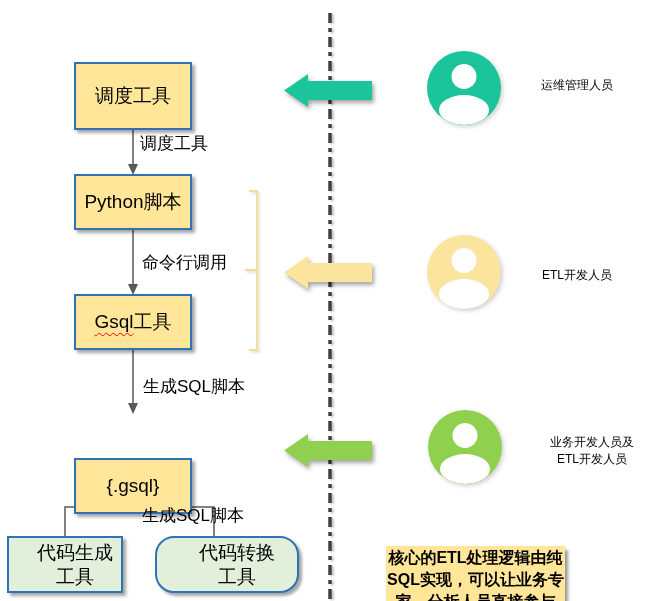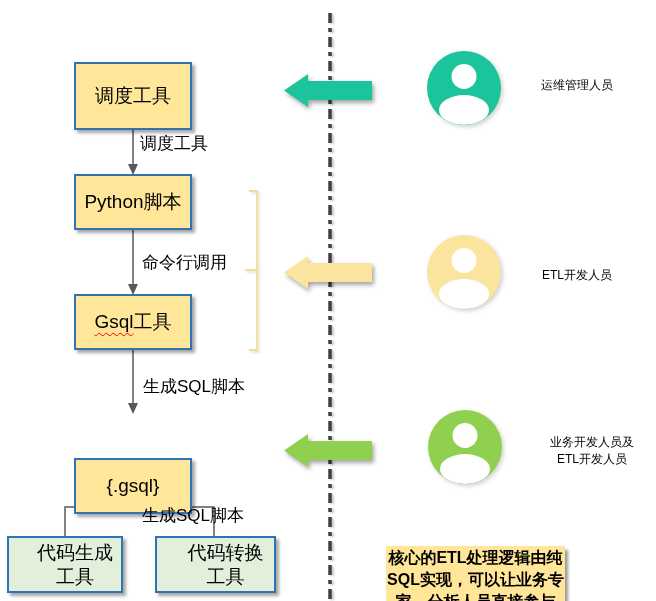--- a/index.html
+++ b/index.html
@@ -130,21 +130,21 @@
 
   <div class="node yellow" style="left:74px; top:413px; width:118px; height:56px;margin-top:45px;">
     <span class="lbl">{.gsql}</span>
   </div>
 
   <div class="node green" style="left:7px; top:536px; width:116px; height:57px;">
     <span class="lbl">代码生成
 工具</span>
   </div>
 
-  <div class="node green" style="left:155px; top:536px; width:121px; height:57px;">
+  <div class="node green" style="left:155px; top:536px; width:144px; height:57px;border-radius:19px;">
     <span class="lbl">代码转换
 工具</span>
   </div>
 
   <div class="edge-label" style="left:140px; top:132px;">调度工具</div>
   <div class="edge-label" style="left:142px; top:251px;">命令行调用</div>
   <div class="edge-label" style="left:143px; top:375px;">生成SQL脚本</div>
   <div class="edge-label" style="left:142px; top:487px;margin-top:17px;">生成SQL脚本</div>
 
   <div class="actor-label" style="left:517px; top:77px; width:120px;">运维管理人员</div>

